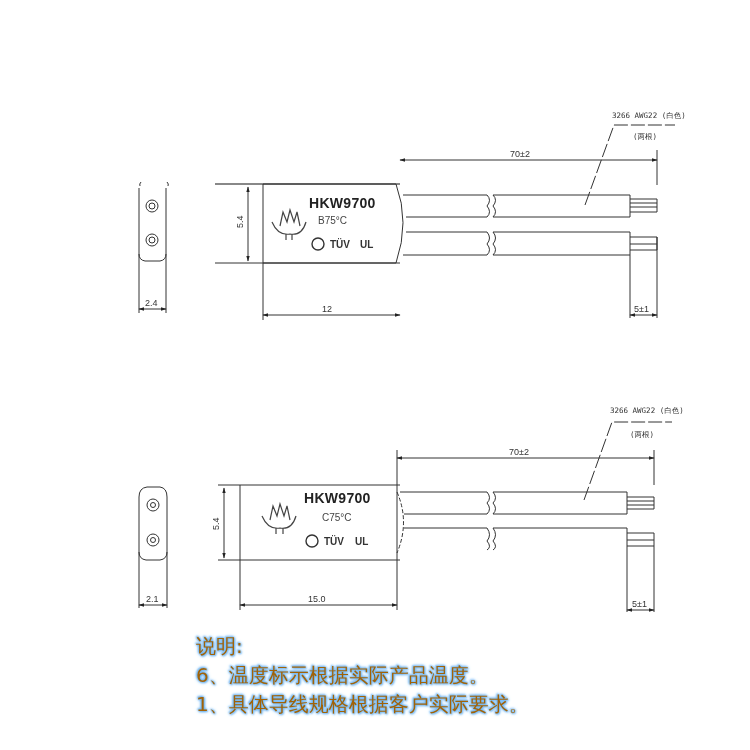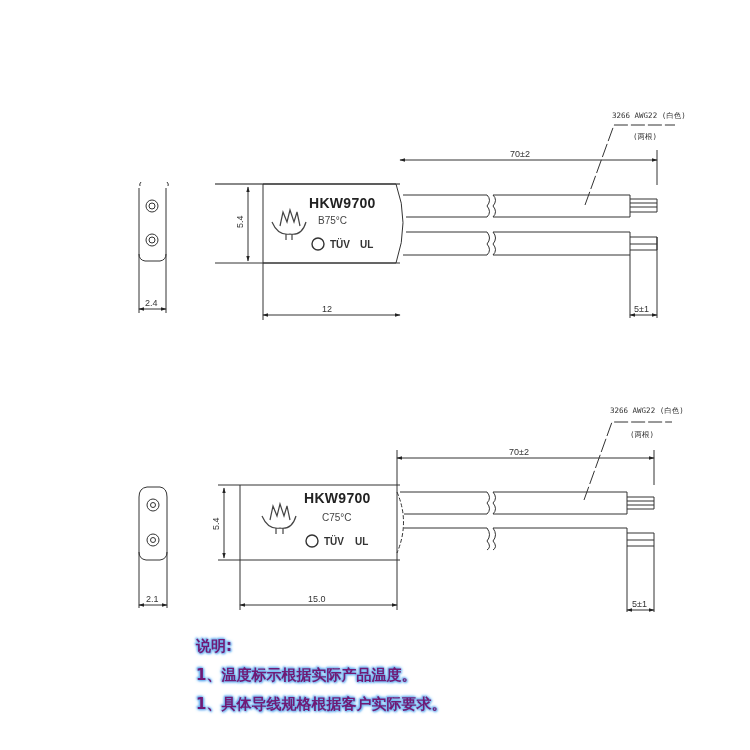--- a/index.html
+++ b/index.html
@@ -5,22 +5,22 @@
     html, body { margin:0; padding:0; background:#ffffff; }
     body { width:750px; height:750px; position:relative; overflow:hidden; font-family:"DejaVu Sans", sans-serif; }
     #drawing { position:absolute; left:0; top:0; width:750px; height:750px; }
     .dim { font-family:"Liberation Sans", sans-serif; font-size:9px; fill:#333; }
     .spec { font-family:"DejaVu Sans Mono", monospace; font-size:7.5px; fill:#333; }
     .model { font-family:"Liberation Sans", sans-serif; font-size:14px; font-weight:bold; fill:#222; letter-spacing:0.3px; }
     .temp { font-family:"Liberation Sans", sans-serif; font-size:10px; fill:#444; }
     .cert { font-family:"Liberation Sans", sans-serif; font-size:10px; font-weight:bold; fill:#333; }
     #notes { position:absolute; left:196px; top:632px; width:540px; }
     .note-line {
-      font-family:"DejaVu Sans", sans-serif; font-weight:bold; font-size:15px; line-height:29px;
-      color:#701a75;
+      font-family:"DejaVu Sans", sans-serif; font-weight:normal; font-size:20px; line-height:29px;
+      color:#a16207;
       text-shadow: 0 0 2px #6fb4f0, 0 0 3px #6fb4f0, 0 0 4px #8cc6f7, 1px 1px 2px #6fb4f0, -1px -1px 2px #6fb4f0;
       white-space:nowrap;
     }
   </style>
 </head>
 <body>
 
 <svg id="drawing" viewBox="0 0 750 750" xmlns="http://www.w3.org/2000/svg">
   <defs>
     <marker id="arr" viewBox="0 0 10 10" refX="9" refY="5" markerWidth="6" markerHeight="6" orient="auto-start-reverse">
@@ -170,15 +170,15 @@
     <text class="spec" x="610" y="413" stroke="none">3266 AWG22 (白色)</text>
     <text class="spec" x="630" y="437" stroke="none">(两根)</text>
 
     <line x1="627" y1="610" x2="654" y2="610" marker-start="url(#arr)" marker-end="url(#arr)"></line>
     <text class="dim" x="632" y="607" stroke="none">5±1</text>
   </g>
 </svg>
 
 <div id="notes">
   <div class="note-line">说明:</div>
-  <div class="note-line">1、温度标示根据实际产品温度。</div>
+  <div class="note-line">6、温度标示根据实际产品温度。</div>
   <div class="note-line">1、具体导线规格根据客户实际要求。</div>
 </div>
 
 </body></html>

